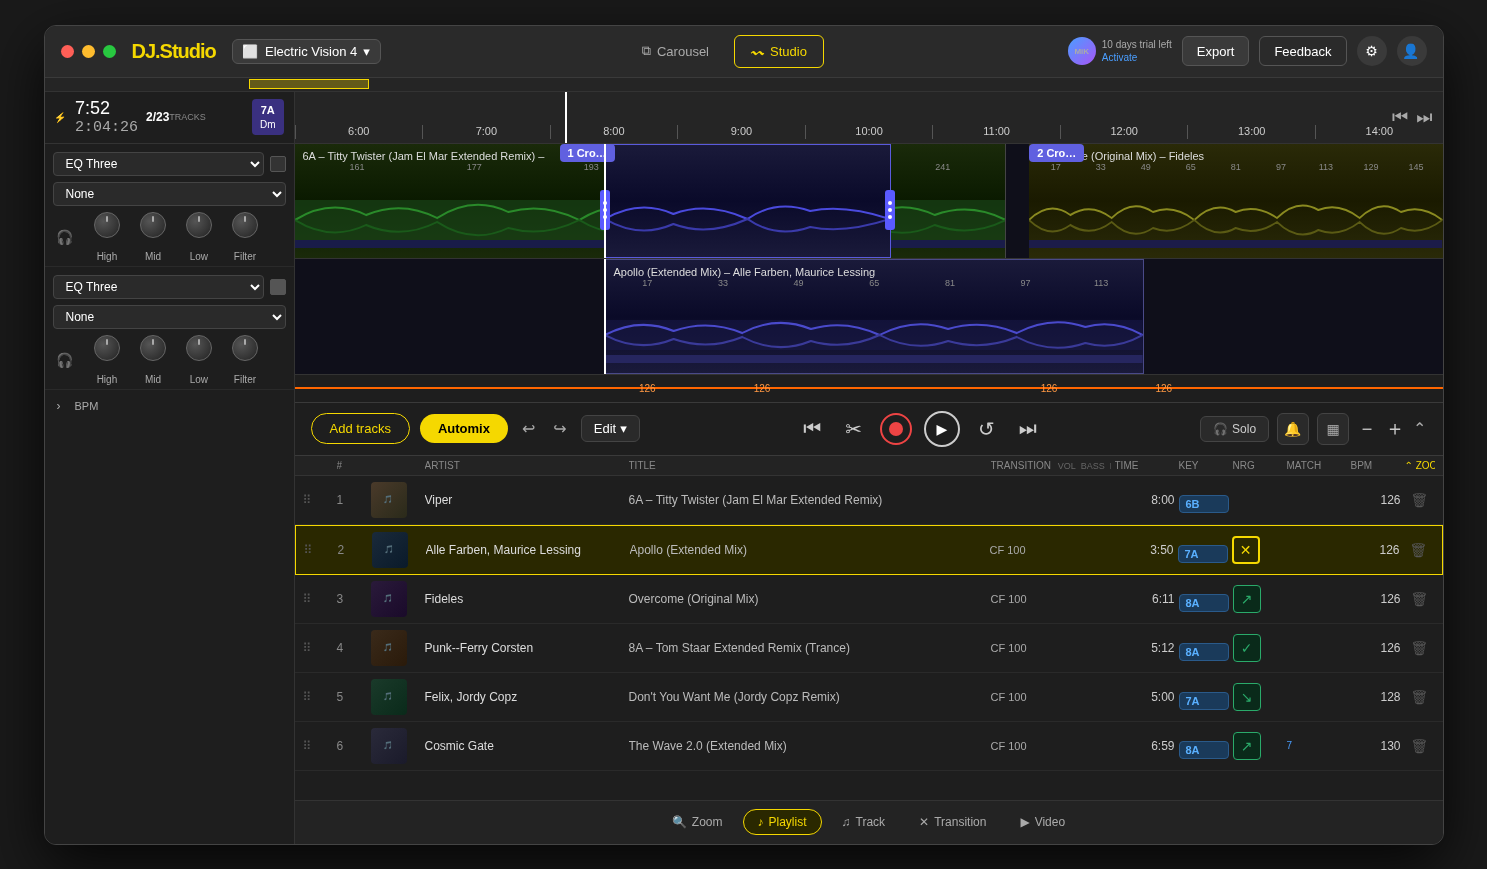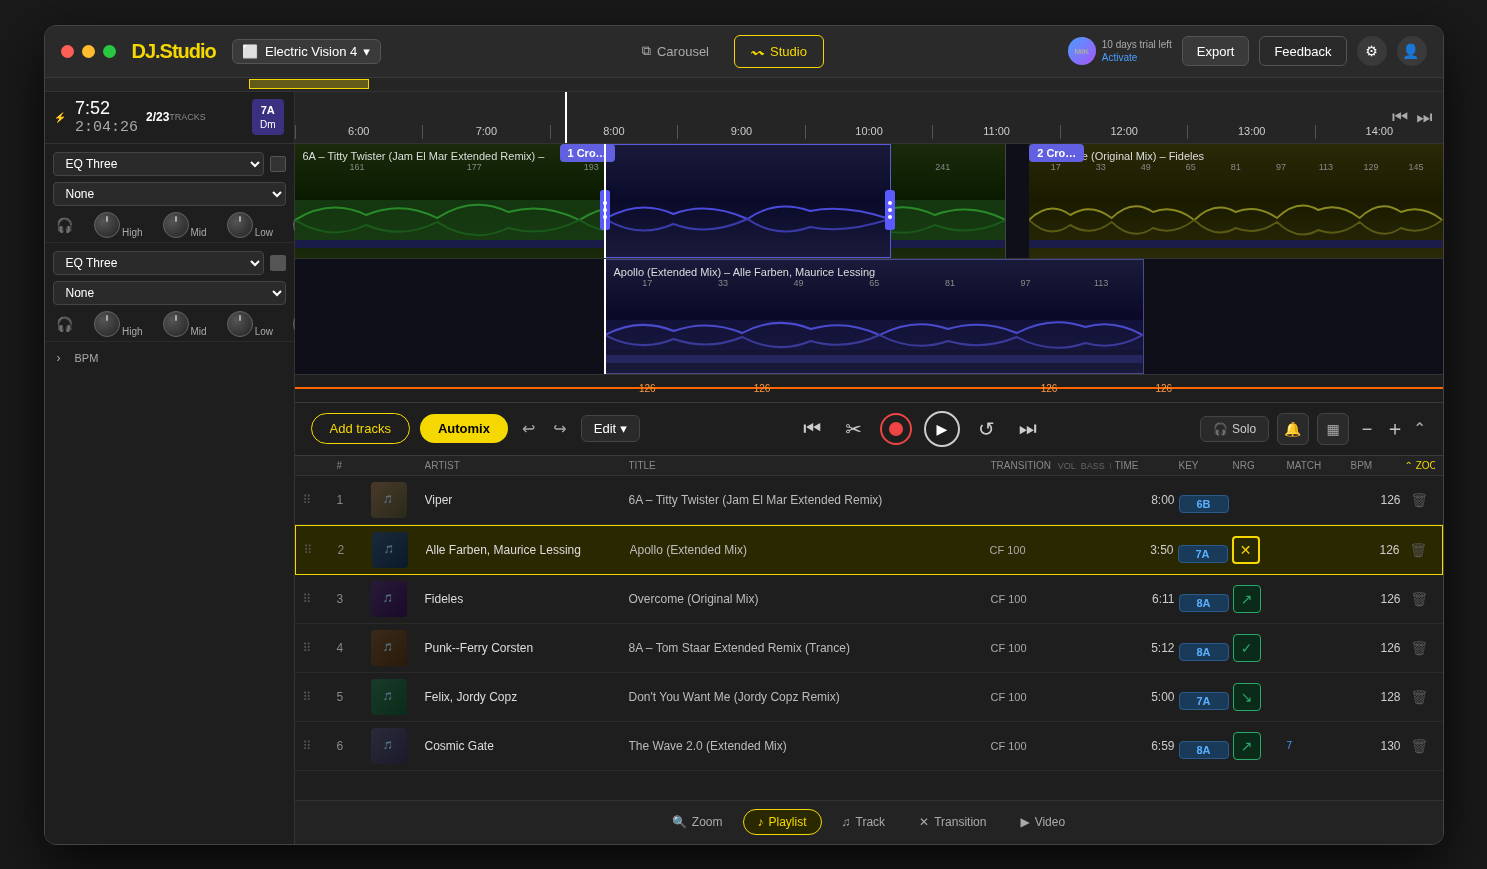--- a/index.html
+++ b/index.html
@@ -210,23 +210,23 @@
       background: #333;
     }
     .knob-row {
       display: flex;
       gap: 20px;
       align-items: center;
       padding-left: 4px;
     }
     .knob-group {
       display: flex;
-      flex-direction: row;
-      align-items: flex-end;
-      gap: 2px;
+      flex-direction: column;
+      align-items: center;
+      gap: 13px;
     }
     .knob {
       width: 26px;
       height: 26px;
       border-radius: 50%;
       background: radial-gradient(circle at 35% 35%, #555, #222);
       border: 1px solid #666;
       position: relative;
       cursor: pointer;
     }
@@ -551,21 +551,20 @@
     .artist-name { color: #ddd; white-space: nowrap; overflow: hidden; text-overflow: ellipsis; }
     .track-title { color: #bbb; white-space: nowrap; overflow: hidden; text-overflow: ellipsis; }
     .transition-info { color: #aaa; font-size: 11px; white-space: nowrap; }
     .time-val { color: #ccc; text-align: right; }
     .key-badge-sm {
       display: inline-block;
       padding: 2px 6px;
       border-radius: 4px;
       font-size: 11px;
       font-weight: bold;
-      text-align: center;
       min-width: 32px;
       margin-top: 8px;
     }
     .key-6b { background: #1a3a5a; color: #5ab0ff; border: 1px solid #2a5a8a; }
     .key-7a { background: #1a3a5a; color: #5ab0ff; border: 1px solid #2a5a8a; }
     .key-8a { background: #1a3a5a; color: #5ab0ff; border: 1px solid #2a5a8a; }
     .nrg-icon {
       width: 28px;
       height: 28px;
       border-radius: 4px;

